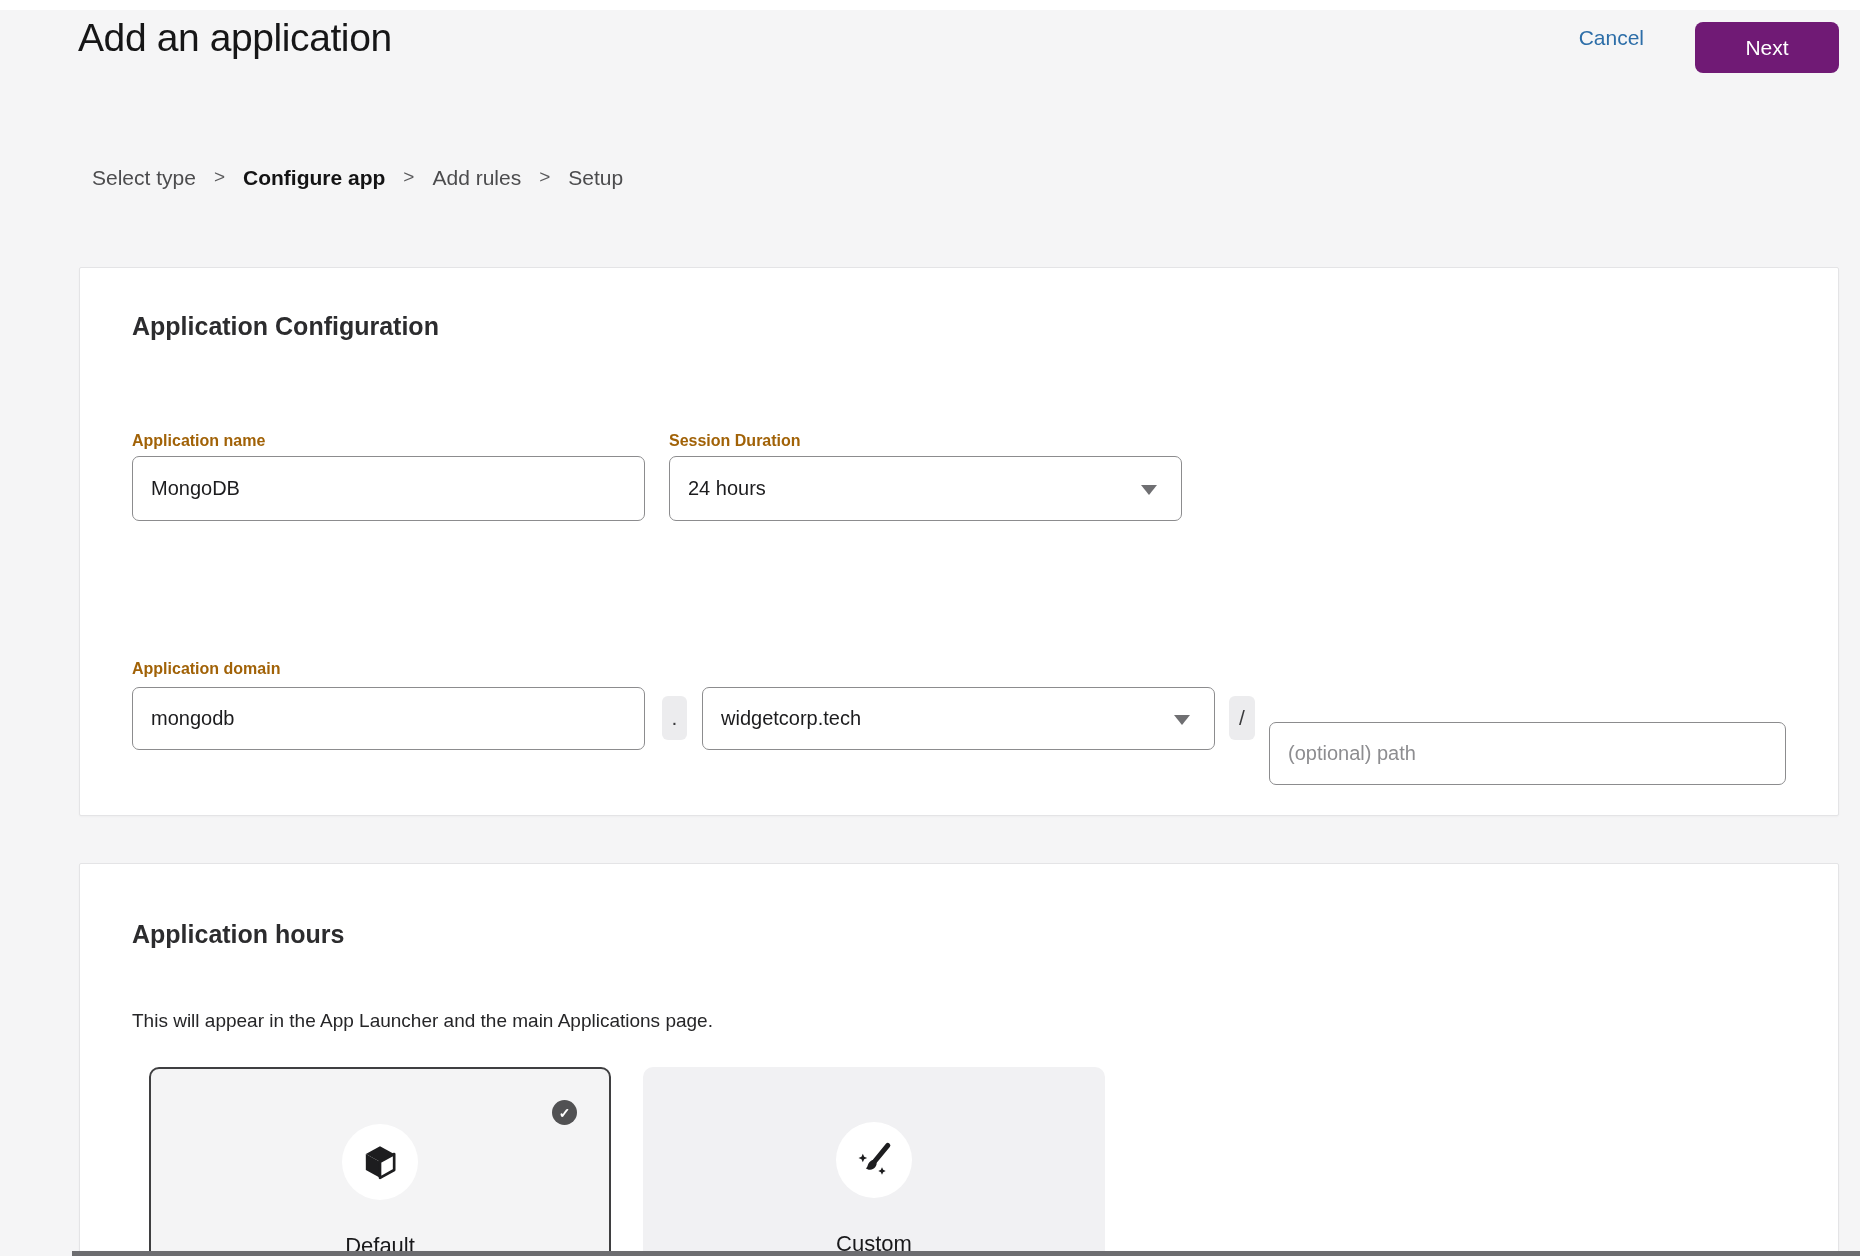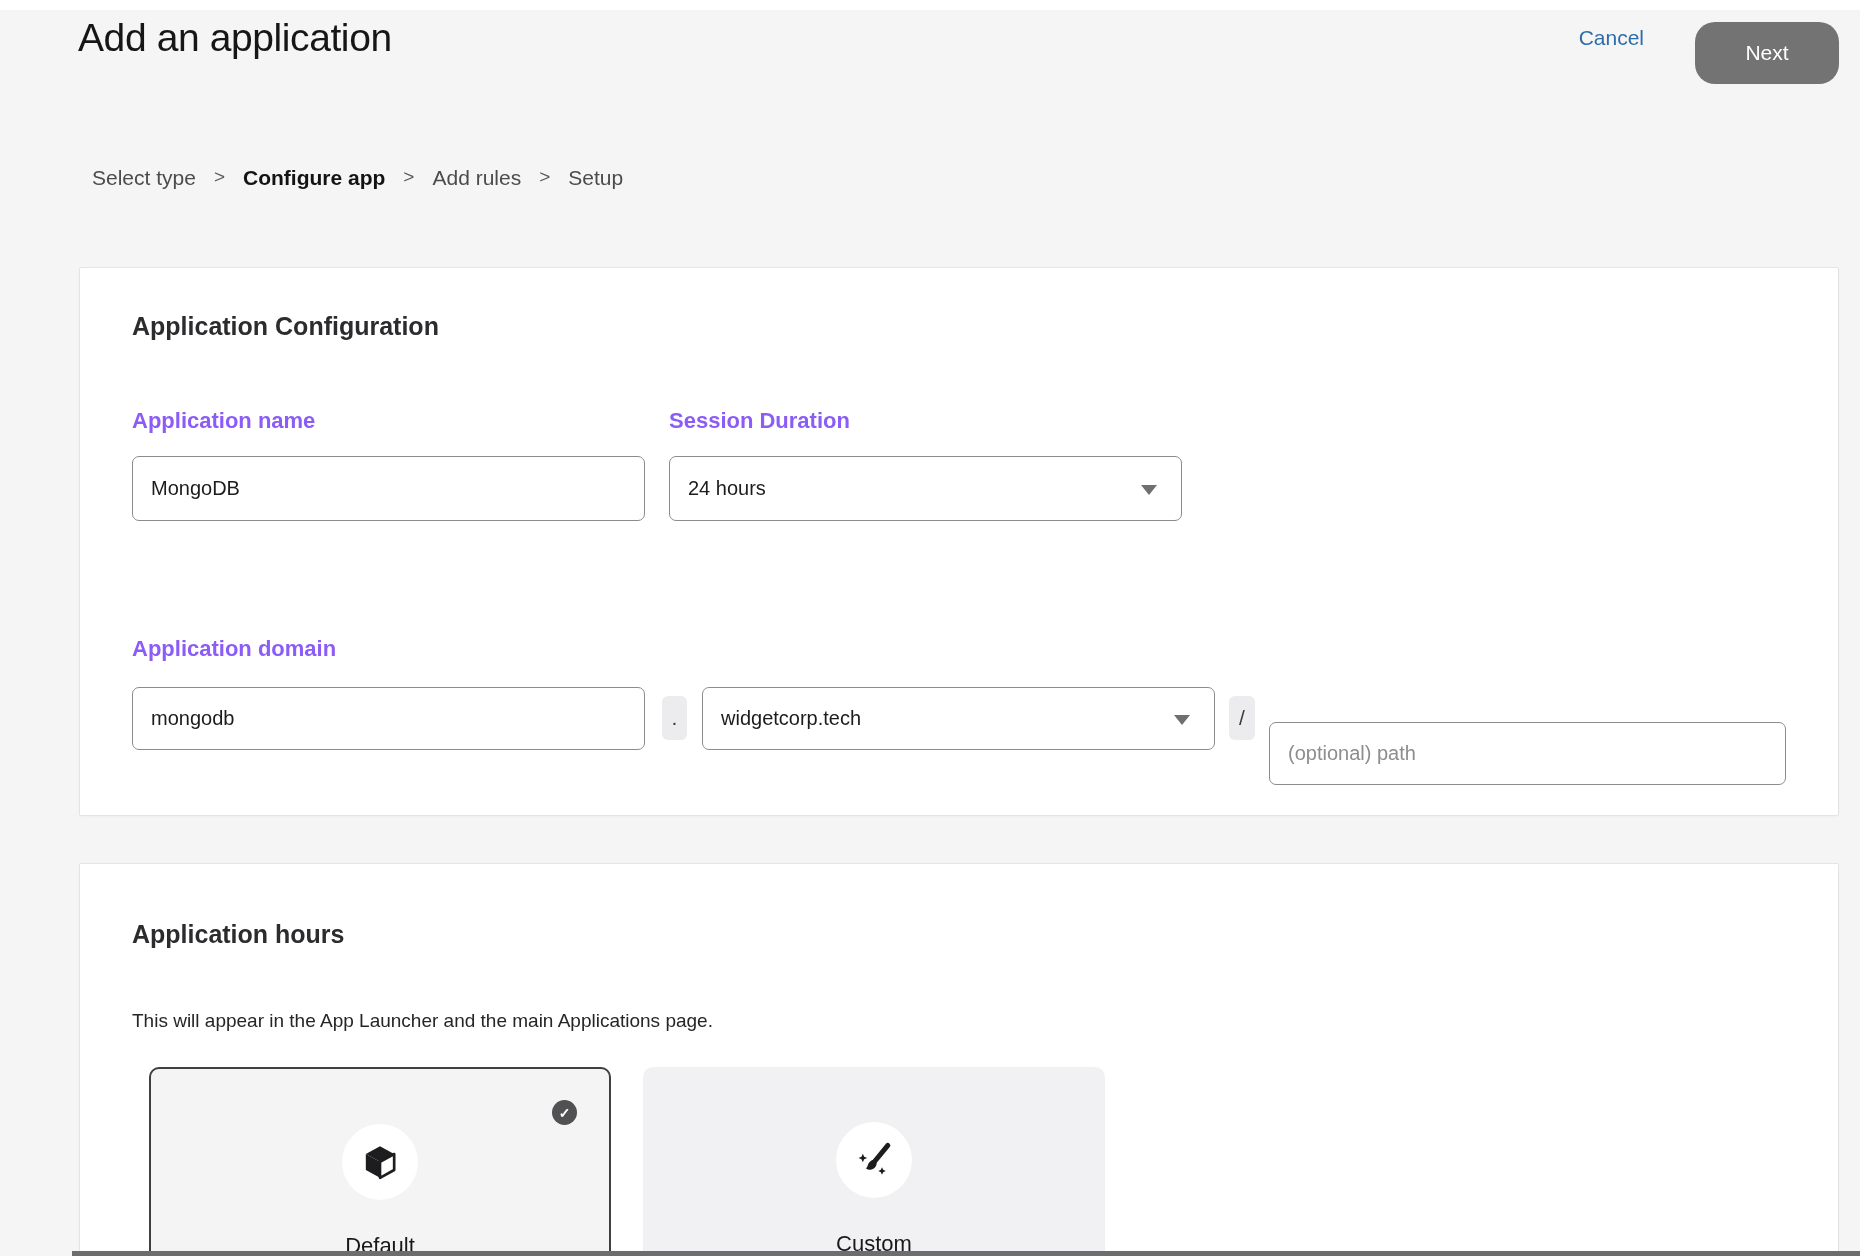--- a/index.html
+++ b/index.html
@@ -13,22 +13,22 @@
 
   .page-title {
     position:absolute; left:78px; top:16px;
     font-size:39px; font-weight:500; color:#161617; letter-spacing:-0.4px;
   }
   .cancel-link {
     position:absolute; right:216px; top:26px;
     font-size:21px; color:#2d6ea8; cursor:pointer;
   }
   .next-btn {
-    position:absolute; left:1695px; top:22px; width:144px; height:62px;
-    background:#737373; border:none; border-radius:20px;
+    position:absolute; left:1695px; top:22px; width:144px; height:51px;
+    background:#701a75; border:none; border-radius:8px;
     color:#ffffff; font-size:21px; font-family:inherit; cursor:pointer;
     display:flex; align-items:center; justify-content:center;
   }
 
   .breadcrumb {
     position:absolute; left:92px; top:166px;
     display:flex; gap:18px;
     font-size:21px; color:#4c4c4e;
   }
   .breadcrumb .crumb { cursor:pointer; }
@@ -41,21 +41,21 @@
     box-shadow:0 1px 2px rgba(0,0,0,0.03);
   }
   .card-config { top:267px; height:549px; }
   .card-logo   { top:863px; height:520px; }
 
   .section-heading {
     position:absolute; left:52px;
     font-size:25px; font-weight:700; color:#2c2c2e;
   }
   .field-label {
-    position:absolute; font-size:22px; font-weight:700; color:#8b5cf6;
+    position:absolute; font-size:16px; font-weight:700; color:#a16207;margin-top:24px;
   }
 
   .text-input, .select-box {
     position:absolute; background:#ffffff;
     border:1px solid #8c8c8e; border-radius:7px;
     font-size:20px; color:#1c1c1e; font-family:Liberation Sans, sans-serif;
     padding:16px 18px; display:flex; align-items:center;
   }
   input.text-input { display:block; line-height:normal; }
   input.text-input::placeholder { color:#8d8d90; opacity:1; }

